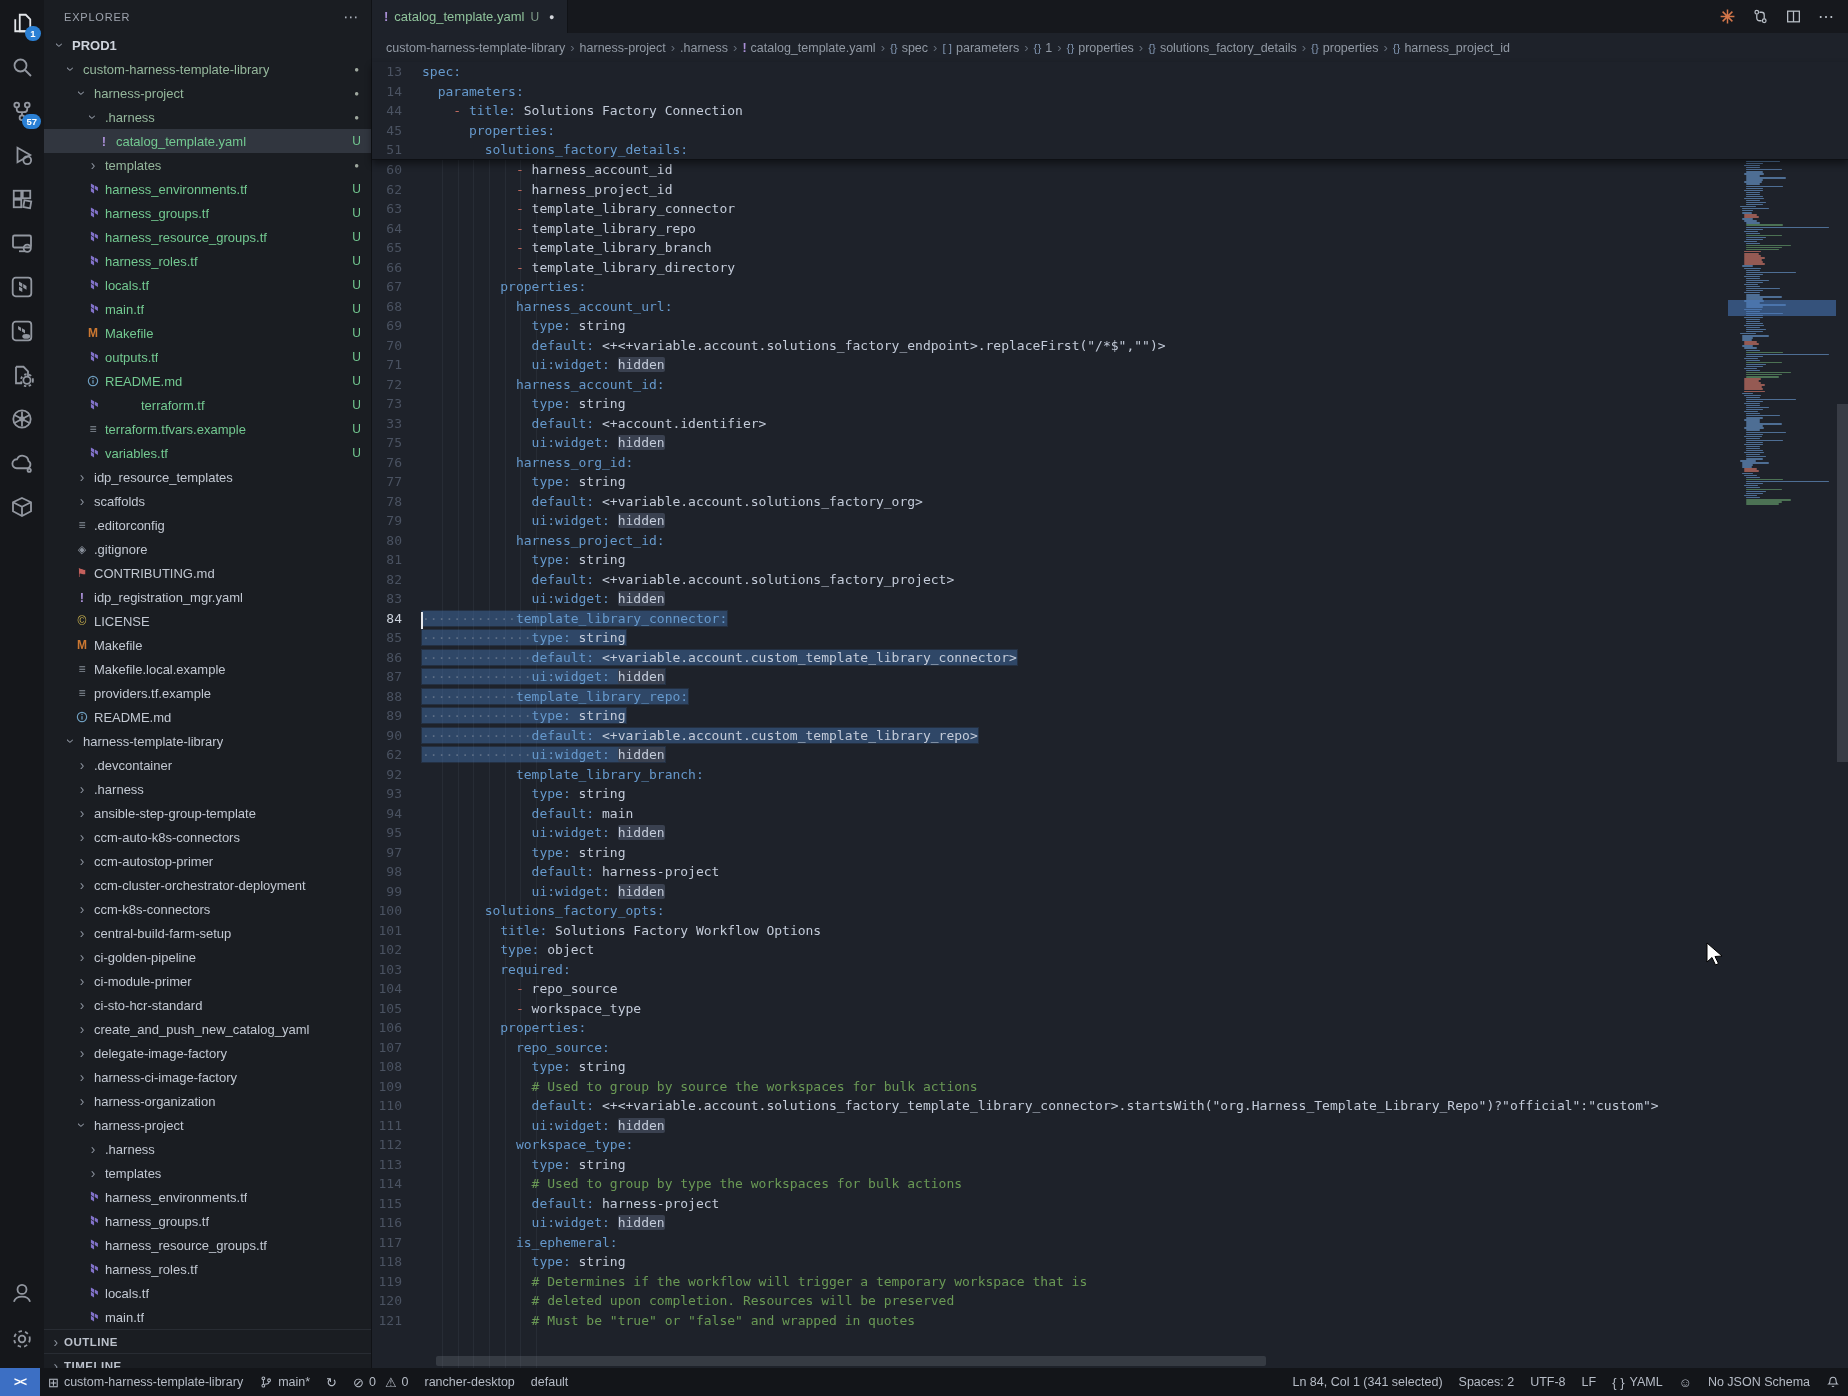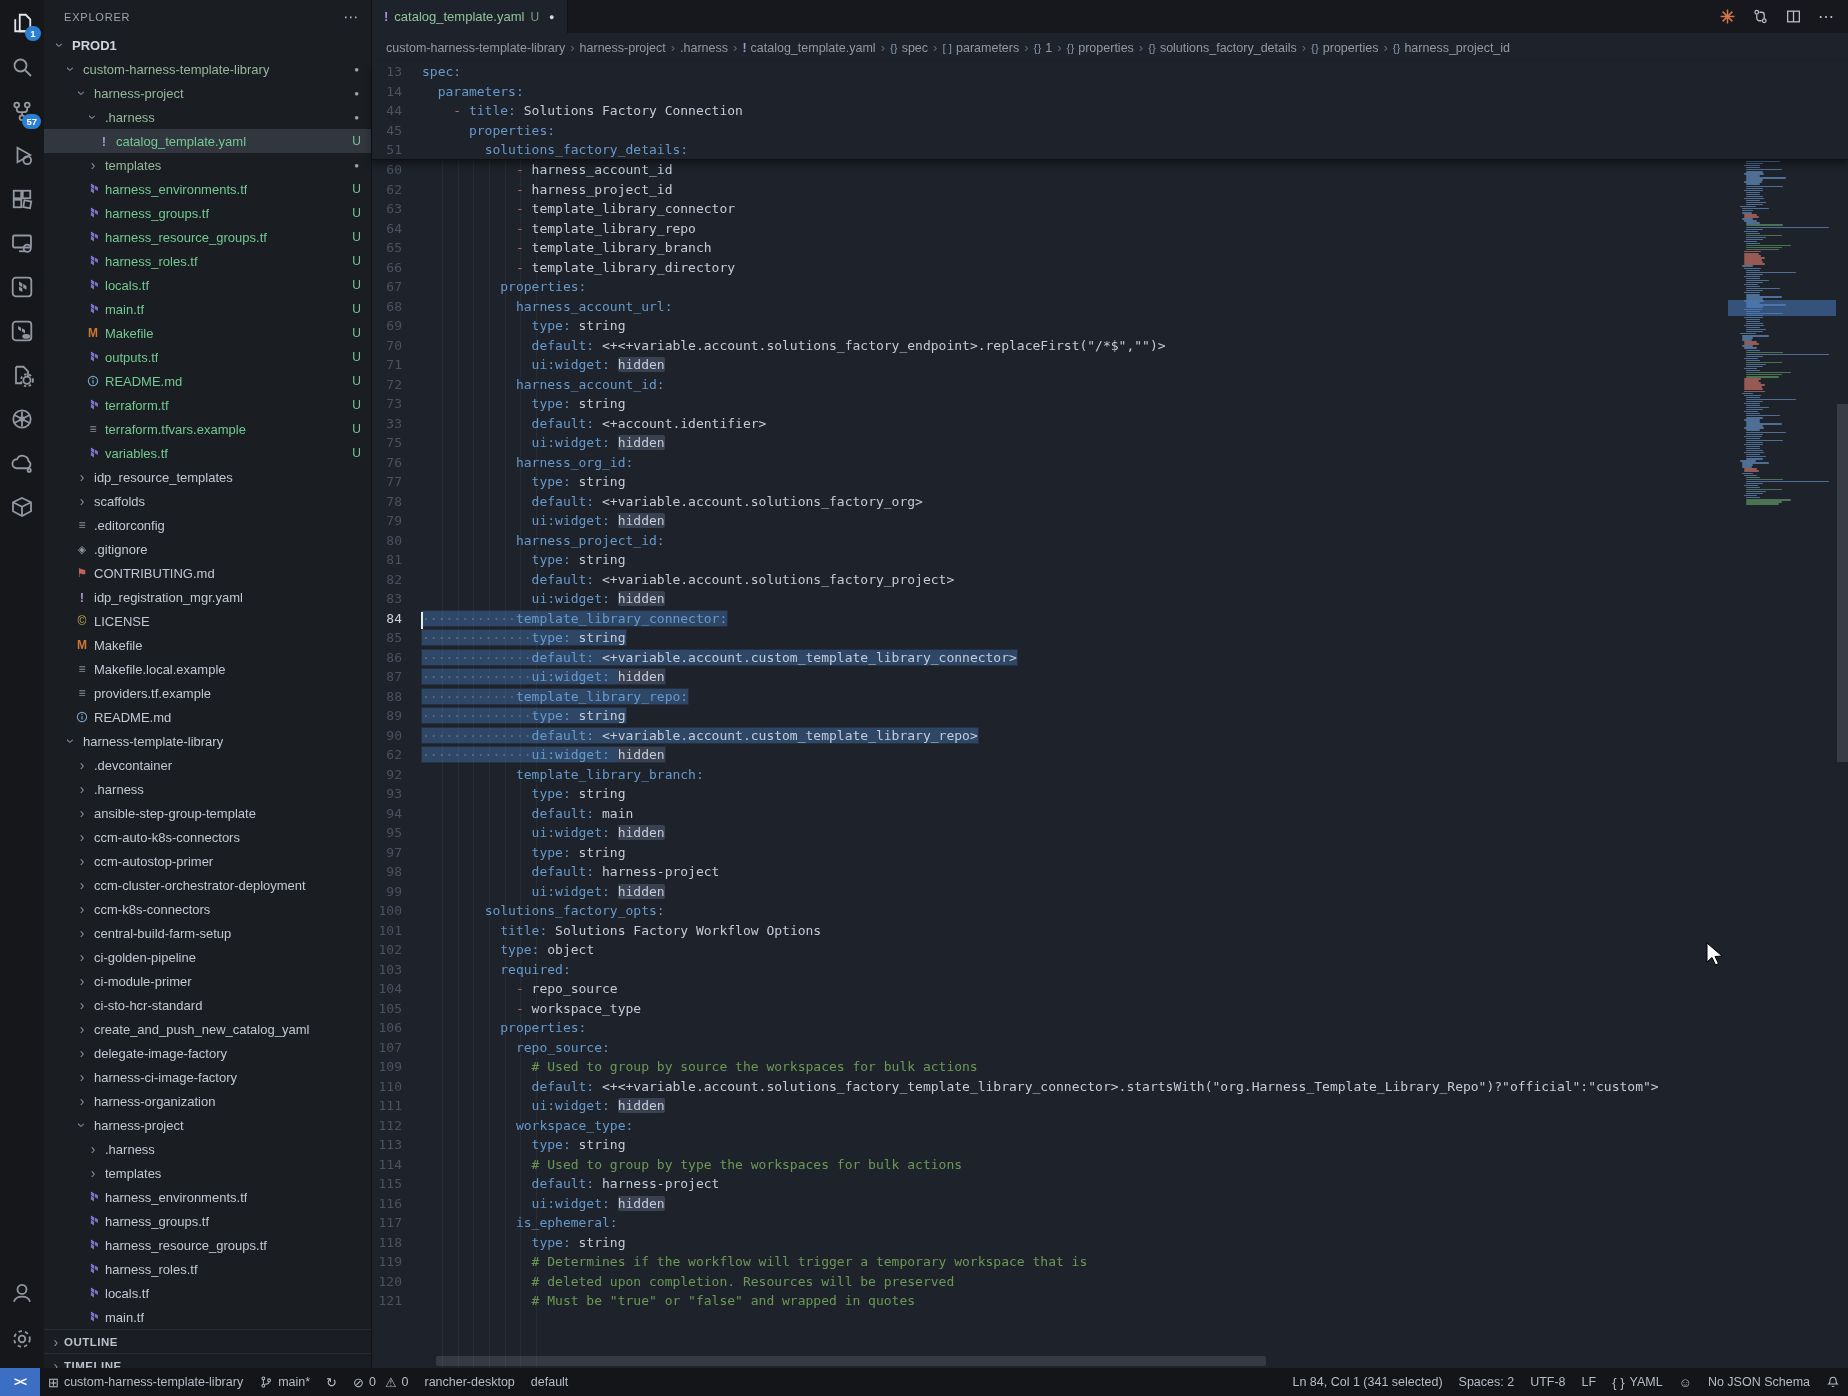--- a/index.html
+++ b/index.html
@@ -302,21 +302,21 @@
         </div>
         <div class="row" style="padding-left: 41px;">
           <span class="ficon"><svg viewBox="0 0 16 16">
               <circle cx="8" cy="8" r="5.3" fill="none" stroke="#6f9fc0" stroke-width="1.3"></circle>
               <rect x="7.3" y="7" width="1.4" height="4" fill="#6f9fc0"></rect>
               <rect x="7.3" y="4.4" width="1.4" height="1.4" fill="#6f9fc0"></rect>
             </svg></span>
           <span class="lbl c-green">README.md</span>
           <span class="gitU">U</span>
         </div>
-        <div class="row" style="padding-left: 41px;">
+        <div class="row" style="padding-left: 41px; gap: 36px;">
           <span class="ficon"><svg viewBox="0 0 16 16">
               <path fill="#8272ca" d="M5.6 1.6l3.6 2.1v4.2L5.6 5.8zM10 3.9l3.6 2.1v4.2L10 8.1zM5.6 6.7l3.6 2.1V13L5.6 10.9z"></path>
             </svg></span>
           <span class="lbl c-green">terraform.tf</span>
           <span class="gitU">U</span>
         </div>
         <div class="row" style="padding-left: 41px;">
           <span class="ficon"><span style="color:#8a919c;font-size:12px">≡</span></span>
           <span class="lbl c-green">terraform.tfvars.example</span>
           <span class="gitU">U</span>
@@ -604,20 +604,21 @@
           <div class="cl"><span class="ln">98</span><span class="seg"><span class="ws">              </span><span class="t-k">default:</span><span class="t-v"> harness-project</span></span></div>
           <div class="cl"><span class="ln">99</span><span class="seg"><span class="ws">              </span><span class="t-k">ui:widget:</span><span class="t-v"> </span><span class="t-h">hidden</span></span></div>
           <div class="cl"><span class="ln">100</span><span class="seg"><span class="ws">        </span><span class="t-k">solutions_factory_opts:</span></span></div>
           <div class="cl"><span class="ln">101</span><span class="seg"><span class="ws">          </span><span class="t-k">title:</span><span class="t-v"> Solutions Factory Workflow Options</span></span></div>
           <div class="cl"><span class="ln">102</span><span class="seg"><span class="ws">          </span><span class="t-k">type:</span><span class="t-v"> object</span></span></div>
           <div class="cl"><span class="ln">103</span><span class="seg"><span class="ws">          </span><span class="t-k">required:</span></span></div>
           <div class="cl"><span class="ln">104</span><span class="seg"><span class="ws">            </span><span class="t-d">- </span><span class="t-v">repo_source</span></span></div>
           <div class="cl"><span class="ln">105</span><span class="seg"><span class="ws">            </span><span class="t-d">- </span><span class="t-v">workspace_type</span></span></div>
           <div class="cl"><span class="ln">106</span><span class="seg"><span class="ws">          </span><span class="t-k">properties:</span></span></div>
           <div class="cl"><span class="ln">107</span><span class="seg"><span class="ws">            </span><span class="t-k">repo_source:</span></span></div>
+          <div class="cl"><span class="ln">108</span><span class="seg"><span class="ws">              </span><span class="t-k">type:</span><span class="t-v"> string</span></span></div>
           <div class="cl"><span class="ln">109</span><span class="seg"><span class="ws">              </span><span class="t-c"># Used to group by source the workspaces for bulk actions</span></span></div>
           <div class="cl"><span class="ln">110</span><span class="seg"><span class="ws">              </span><span class="t-k">default:</span><span class="t-v"> &lt;+&lt;+variable.account.solutions_factory_template_library_connector&gt;.startsWith("org.Harness_Template_Library_Repo")?"official":"custom"&gt;</span></span></div>
           <div class="cl"><span class="ln">111</span><span class="seg"><span class="ws">              </span><span class="t-k">ui:widget:</span><span class="t-v"> </span><span class="t-h">hidden</span></span></div>
           <div class="cl"><span class="ln">112</span><span class="seg"><span class="ws">            </span><span class="t-k">workspace_type:</span></span></div>
           <div class="cl"><span class="ln">113</span><span class="seg"><span class="ws">              </span><span class="t-k">type:</span><span class="t-v"> string</span></span></div>
           <div class="cl"><span class="ln">114</span><span class="seg"><span class="ws">              </span><span class="t-c"># Used to group by type the workspaces for bulk actions</span></span></div>
           <div class="cl"><span class="ln">115</span><span class="seg"><span class="ws">              </span><span class="t-k">default:</span><span class="t-v"> harness-project</span></span></div>
           <div class="cl"><span class="ln">116</span><span class="seg"><span class="ws">              </span><span class="t-k">ui:widget:</span><span class="t-v"> </span><span class="t-h">hidden</span></span></div>
           <div class="cl"><span class="ln">117</span><span class="seg"><span class="ws">            </span><span class="t-k">is_ephemeral:</span></span></div>
           <div class="cl"><span class="ln">118</span><span class="seg"><span class="ws">              </span><span class="t-k">type:</span><span class="t-v"> string</span></span></div>

